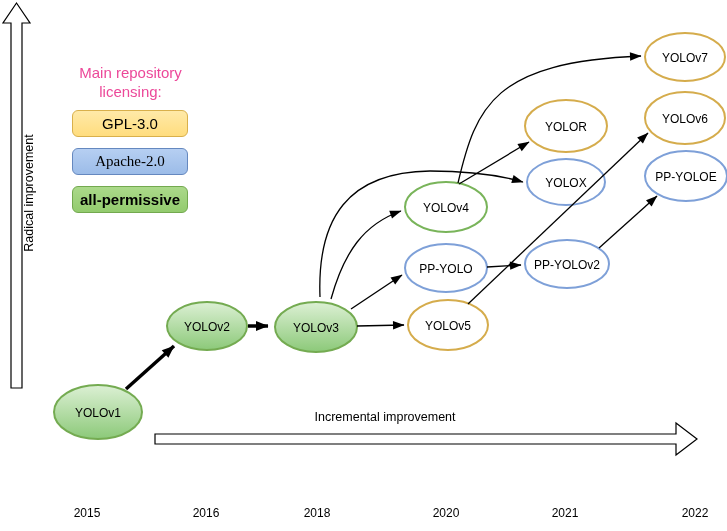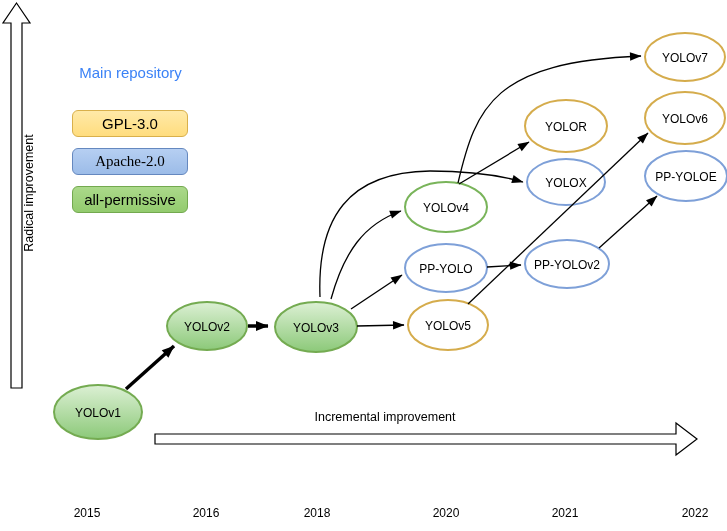--- a/index.html
+++ b/index.html
@@ -2,21 +2,21 @@
 <html><head>
 <meta charset="utf-8">
 <style>
   html,body{margin:0;padding:0;background:#fff;}
   .stage{
     position:relative;width:727px;height:531px;background:#ffffff;overflow:hidden;
     font-family:"Liberation Sans", sans-serif;color:#000;
   }
   .stage svg{position:absolute;left:0;top:0;}
   .legend{position:absolute;left:72px;top:63px;width:117px;text-align:center;}
-  .legend-title{font-size:15px;line-height:19px;color:#3b82f6;}
+  .legend-title{font-size:15px;line-height:19px;color:#ec4899;}
   .legend-boxes{position:absolute;left:0;top:47px;width:117px;}
   .legend-box{
     position:absolute;left:0;width:116px;height:27px;box-sizing:border-box;
     border-radius:6px;border:1.5px solid #888;
     display:flex;align-items:center;justify-content:center;
     font-size:15px;color:#000;
   }
   text{fill:#000;}
 </style>
 </head>
@@ -103,20 +103,21 @@
       <text x="206" y="517" text-anchor="middle" font-size="12">2016</text>
       <text x="317" y="517" text-anchor="middle" font-size="12">2018</text>
       <text x="446" y="517" text-anchor="middle" font-size="12">2020</text>
       <text x="565" y="517" text-anchor="middle" font-size="12">2021</text>
       <text x="695" y="517" text-anchor="middle" font-size="12">2022</text>
     </svg>
 
   <div class="legend">
     <div class="legend-title">
       <div>Main repository</div>
+      <div>licensing:</div>
     </div>
     <div class="legend-boxes" id="legend-boxes">
         <div class="legend-box" style="top: 0px; border-color: rgb(217, 176, 75); background: linear-gradient(rgb(255, 233, 168), rgb(255, 221, 126));">GPL-3.0</div>
         <div class="legend-box" style="top: 38px; border-color: rgb(101, 136, 191); background: linear-gradient(rgb(182, 207, 242), rgb(156, 188, 232)); font-family: Liberation Serif, serif;">Apache-2.0</div>
-        <div class="legend-box" style="top: 76px; border-color: rgb(115, 169, 79); background: linear-gradient(rgb(171, 217, 138), rgb(147, 203, 110));">all-permissive</div>
+        <div class="legend-box" style="top: 76px; border-color: rgb(115, 169, 79); background: linear-gradient(rgb(171, 217, 138), rgb(147, 203, 110)); font-weight: bold;">all-permissive</div>
       </div>
   </div>
 </div>
 
 </body></html>

